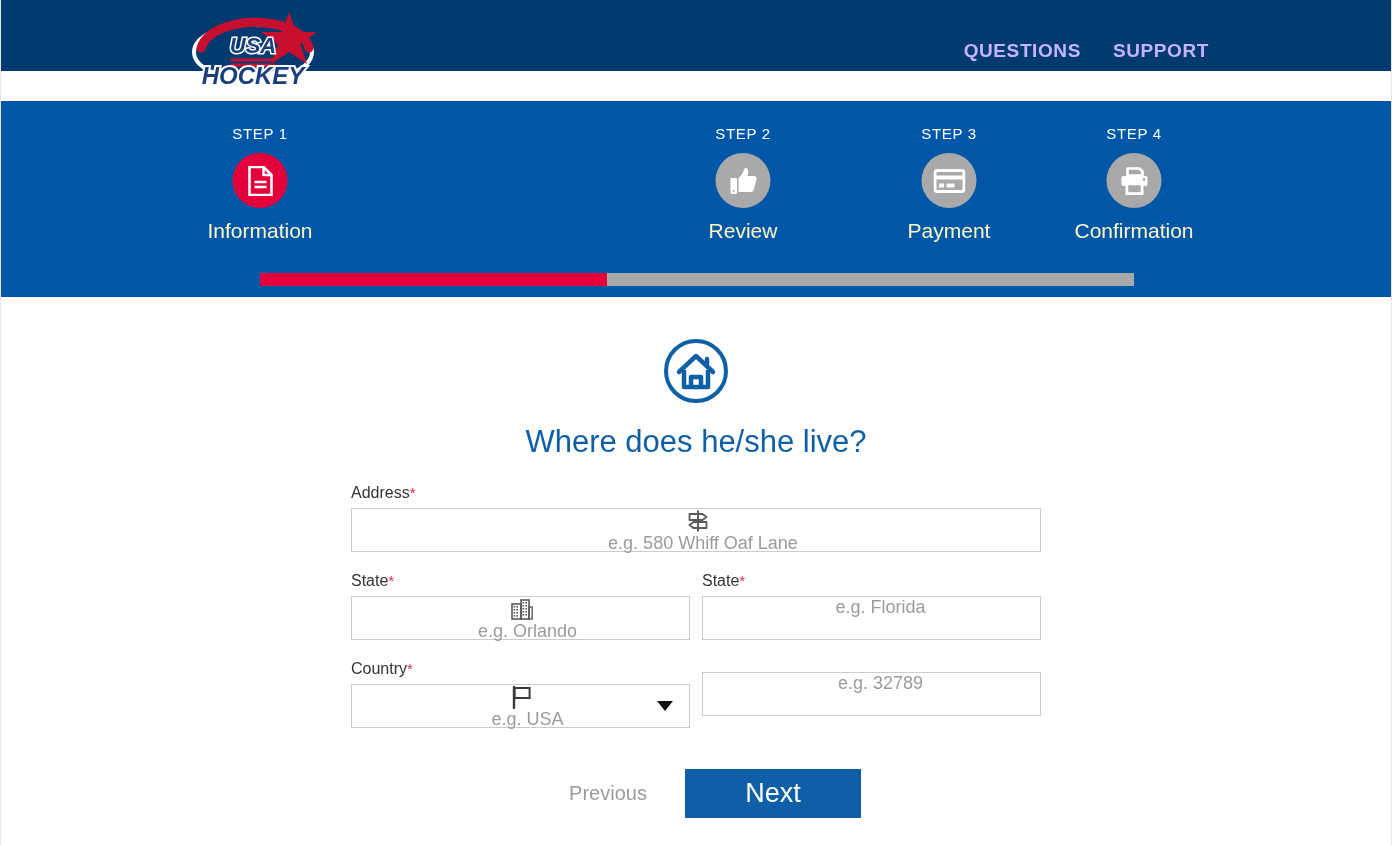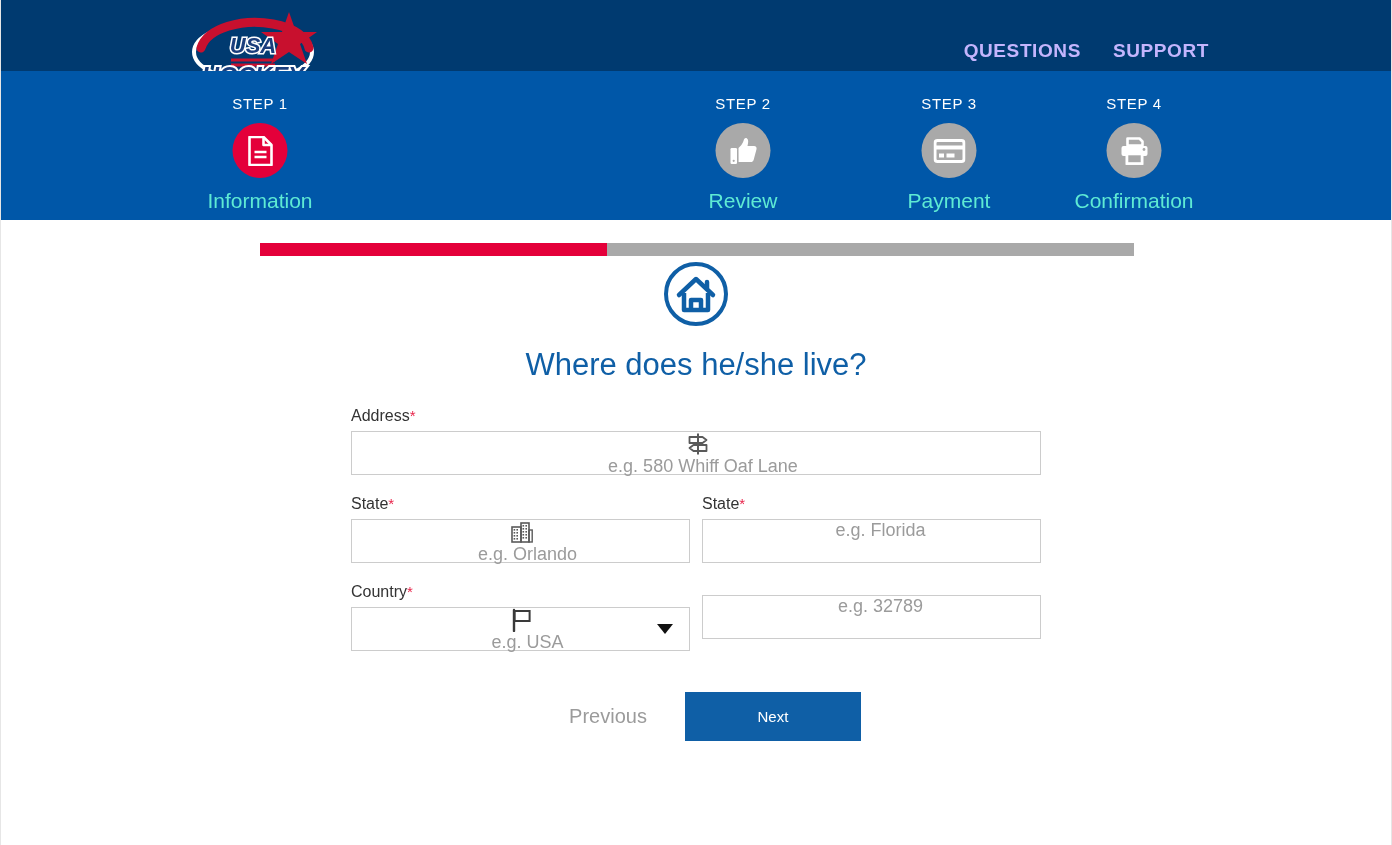--- a/index.html
+++ b/index.html
@@ -52,22 +52,23 @@
     color: #c4b5fd;
     font-size: 19px;
     letter-spacing: 0.6px;
     text-decoration: none;
     font-weight: 700;
   }
 
   
   .stepband {
     position: relative;
-    height: 149px;
+    height: 196px;
     background: #0057A8;
+    margin-top: 30px;
   }
 
   .steps-inner {
     position: relative;
     width: 100%;
     height: 100%;
   }
 
   .connector {
     position: absolute;
@@ -110,21 +111,21 @@
   }
   .step-circle.active { background: #E4003A; }
 
   .step-circle svg { display: block; }
 
   .step-label {
     position: absolute;
     top: 118px;
     left: 0;
     width: 100%;
-    color: #5eead4;
+    color: #fef9c3;
     font-size: 21px;
   }
 
   
   .content {
     position: relative;
     padding-top: 41px;
   }
 
   .home-icon {
@@ -219,21 +220,21 @@
     font-size: 20px;
     font-family: "Liberation Sans", sans-serif;
     padding: 12px 38px;
     cursor: pointer;
   }
 
   .btn-next {
     background: #0F5FA6;
     border: none;
     color: #ffffff;
-    font-size: 15px;
+    font-size: 27px;
     font-family: "Liberation Sans", sans-serif;
     width: 176px;
     height: 49px;
     cursor: pointer;
   }
 </style>
 </head>
 <body>
 
 <div id="page">

